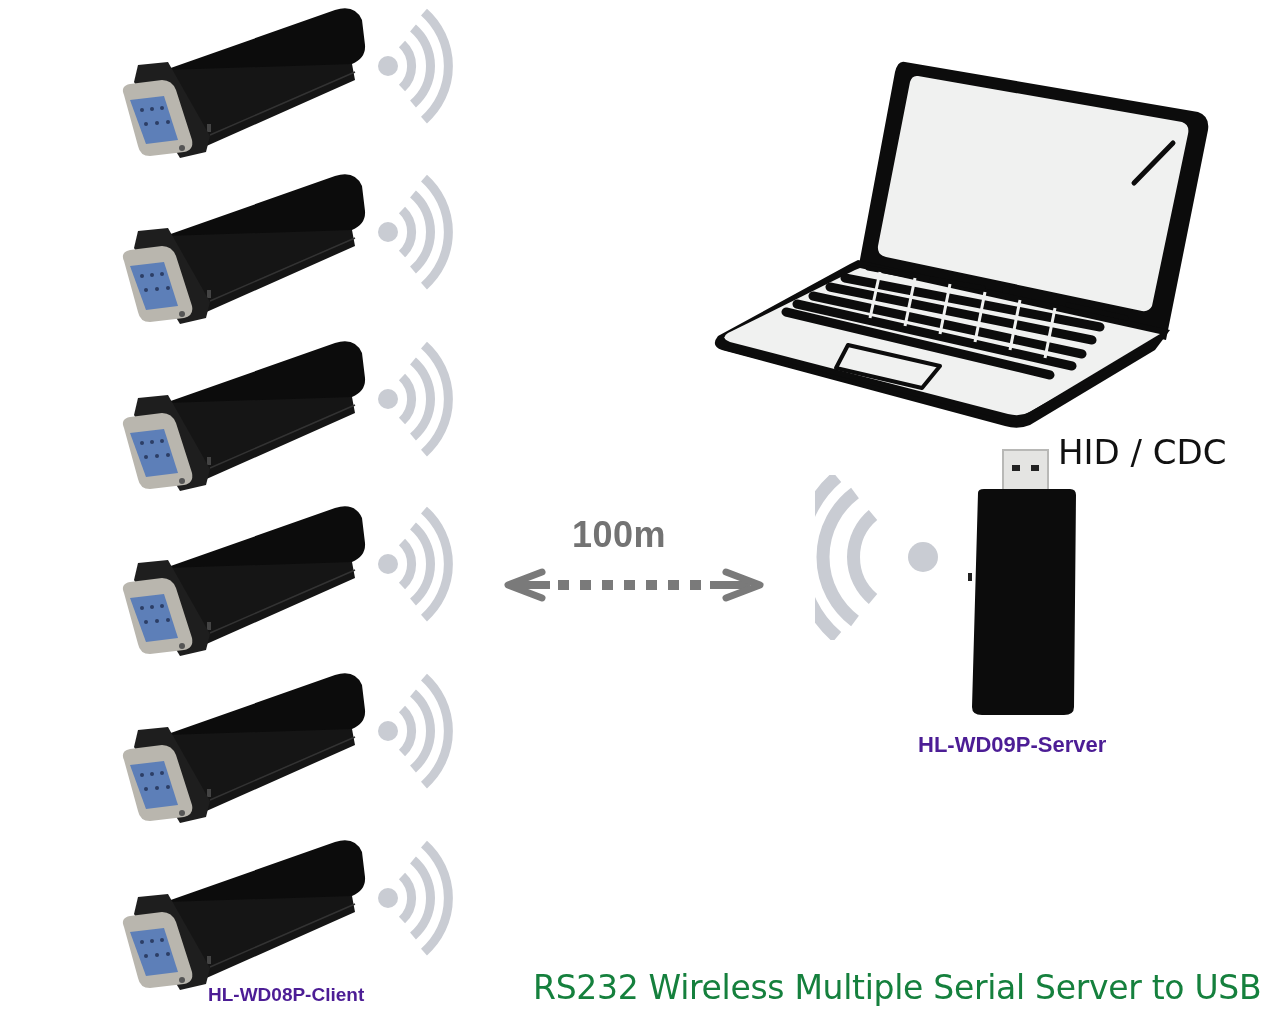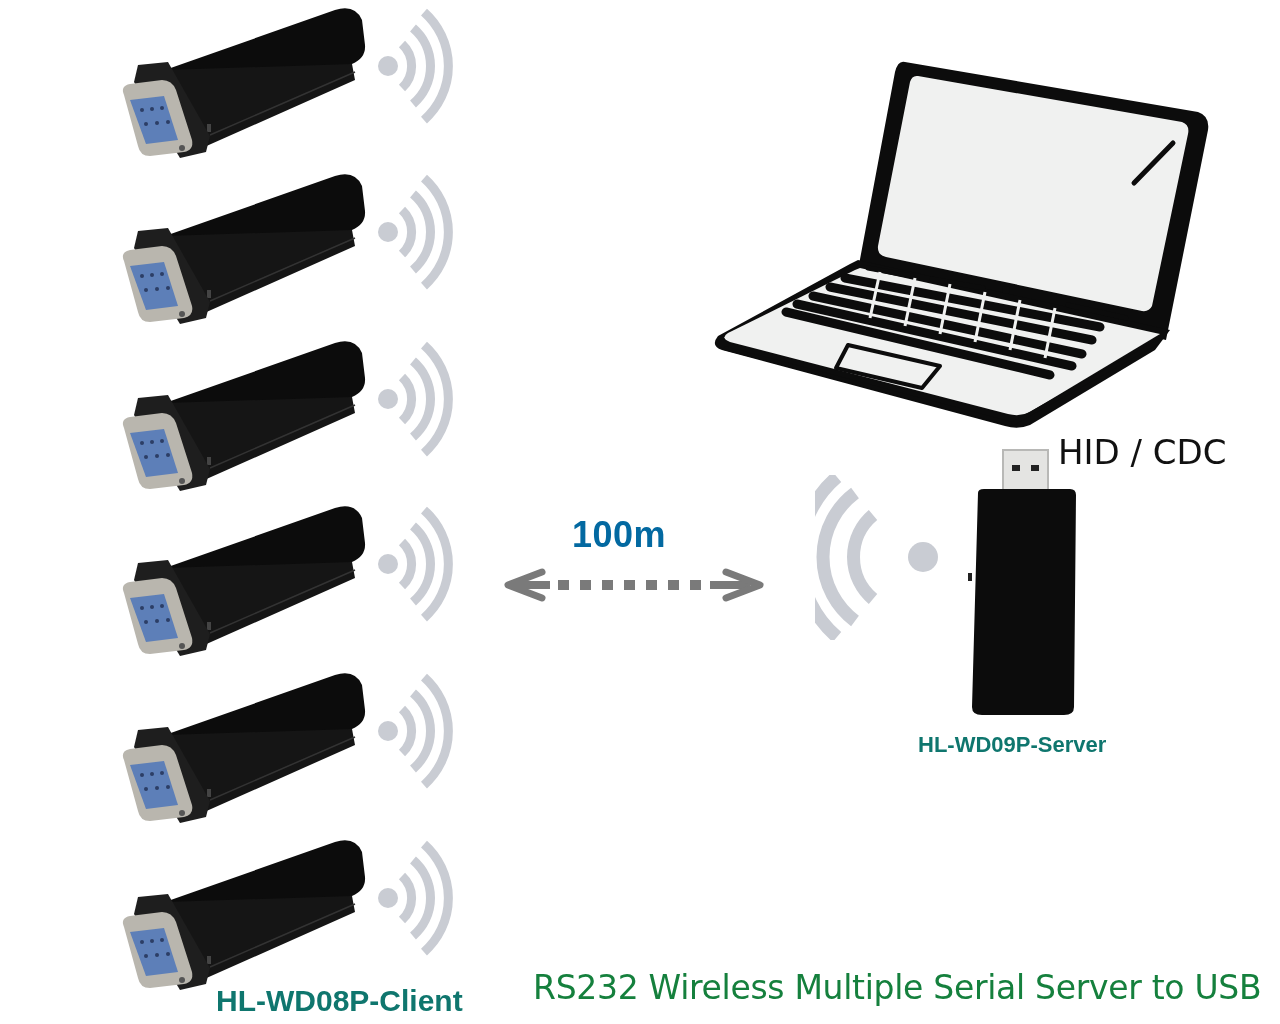--- a/index.html
+++ b/index.html
@@ -1,24 +1,24 @@
 <!DOCTYPE html>
 <html><head>
 <meta charset="utf-8">
 <style>
   html,body{margin:0;padding:0;background:#ffffff;}
   body{width:1280px;height:1024px;position:relative;overflow:hidden;font-family:"Liberation Sans",sans-serif;}
   .abs{position:absolute;}
   .client{position:absolute;left:110px;width:370px;height:170px;}
   .client svg{position:absolute;left:0;top:0;}
-  .label-blue{color:#0f766e;font-weight:bold;font-family:"Liberation Sans",sans-serif;}
-  #range-label{left:572px;top:514px;font-size:36px;font-weight:bold;color:#0369a1;letter-spacing:0.5px;}
+  .label-blue{color:#4c1d95;font-weight:bold;font-family:"Liberation Sans",sans-serif;}
+  #range-label{left:572px;top:514px;font-size:36px;font-weight:bold;color:#737373;letter-spacing:0.5px;}
   #hid-label{left:1058px;top:420px;font-size:34px;color:#111;font-family:"DejaVu Sans",sans-serif;margin-top:12px;}
   #server-label{left:918px;top:732px;font-size:22px;}
-  #client-label{left:216px;top:984px;font-size:30px;}
+  #client-label{left:208px;top:984px;font-size:19px;}
   #caption{left:533px;top:968px;font-size:33px;color:#15803d;font-family:"DejaVu Sans",sans-serif;letter-spacing:-0.3px;}
 </style>
 </head>
 <body>
 
 <div id="clients">
     <div class="client" style="top: 0px;">
     <svg width="370" height="170" viewBox="0 0 370 170">
 
       <path d="M55,70 L225,10 Q245,4 252,20 L255,45 Q256,58 242,64 L90,132 Z" fill="#0c0c0c"></path>

